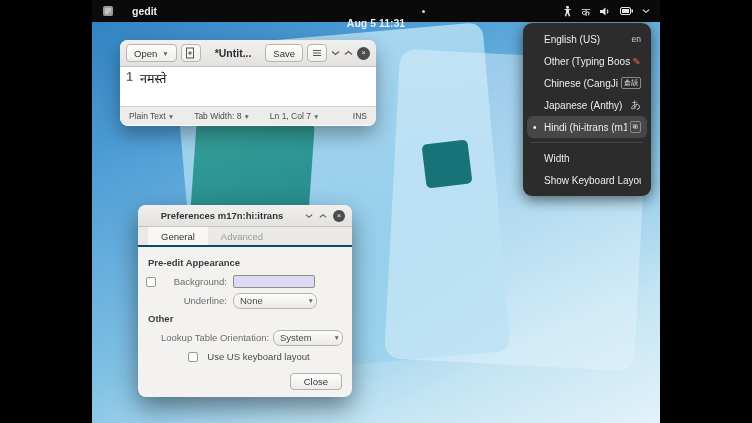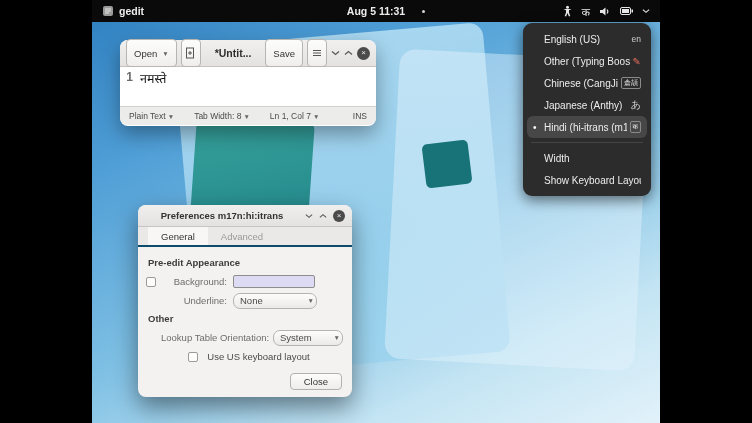--- a/index.html
+++ b/index.html
@@ -18,43 +18,43 @@
               background:linear-gradient(165deg,#37a39c,#1e7f86); transform:rotate(4deg); }
   .wp-folder::before { content:""; position:absolute; top:-8px; left:6px; width:52px; height:14px;
               background:#2e988f; border-radius:5px 8px 0 0; }
   .wp-card  { position:absolute; left:332px; top:142px; width:46px; height:44px; background:#177377;
               border-radius:5px; transform:rotate(-7deg); }
 
   
   .topbar { position:absolute; left:0; top:0; right:0; height:22px; background:#0a0a0a; z-index:30;
             display:flex; align-items:center; color:#ececec; font-size:10.5px; font-weight:bold; }
   .tb-activities { padding:0 12px; height:100%; display:flex; align-items:center; cursor:default; }
-  .tb-app { display:flex; align-items:center; gap:5px; padding:0 10px; height:100%;justify-content:flex-end; }
-  .tb-clock { position:absolute; left:50%; transform:translateX(-50%); top:0; height:22px;
+  .tb-app { display:flex; align-items:center; gap:18px; padding:0 10px; height:100%;justify-content:flex-end; }
+  .tb-clock { position:absolute; left:50%; transform:translateX(-50%); top:12px; height:22px;
               display:flex; align-items:center; }
   .tb-dot { position:absolute; left:calc(50% + 46px); top:10px; width:3px; height:3px;
             border-radius:50%; background:#d5d5d5; }
   .tb-right { position:absolute; right:6px; top:0; height:22px; display:flex; align-items:center; gap:9px; padding:0 4px; }
   .tb-kbd { font-size:11px; font-weight:normal; }
 
   
   .menu { position:absolute; left:431px; top:23px; width:128px; z-index:40; background:#2c2c2c;
           border-radius:9px; padding:5px 4px; box-shadow:0 4px 14px rgba(0,0,0,.55);
           color:#ededed; font-size:10px; font-weight:normal; }
   .menu-item { height:22px; display:flex; align-items:center; padding:0 6px; border-radius:6px; gap:3px; }
   .menu-item.selected { background:#474747; }
   .mi-orn { width:8px; flex:none; font-size:10px; color:#fff; }
   .mi-label { flex:1; white-space:nowrap; overflow:hidden; }
   .mi-badge { flex:none; color:#cfcfcf; font-size:8.5px; }
   .mi-badge.boxed { border:1px solid #8a8a8a; border-radius:2px; padding:0 2px; font-size:7px; line-height:10px; color:#eee; }
   .mi-badge.pen { color:#e06a5a; font-size:10px; }
   .menu-sep { height:1px; background:#454545; margin:4px 4px; }
 
   
-  .winbtn { display:flex; align-items:center; gap:3px; height:28px; padding:0 7px; border:1px solid #b6b5b2;
+  .winbtn { display:flex; align-items:center; gap:3px; height:18px; padding:0 7px; border:1px solid #b6b5b2;
             border-radius:4px; background:linear-gradient(#fdfdfc,#efeeec); color:#333; font-size:9.5px; }
   .iconbtn { width:20px; justify-content:center; padding:0; }
   .wc-chev { color:#5a5a5a; display:flex; align-items:center; }
   .wc-close { width:13px; height:13px; border-radius:50%; background:#4b4b4b; color:#eee; font-size:8px;
               display:flex; align-items:center; justify-content:center; line-height:1; }
   .mini-arr { font-size:6.5px; color:#666; margin-left:2px; }
 
   
   .gedit { position:absolute; left:28px; top:40px; width:256px; height:86px; z-index:10;
            border-radius:8px; box-shadow:0 8px 20px rgba(0,0,0,.35); background:#fff; }

